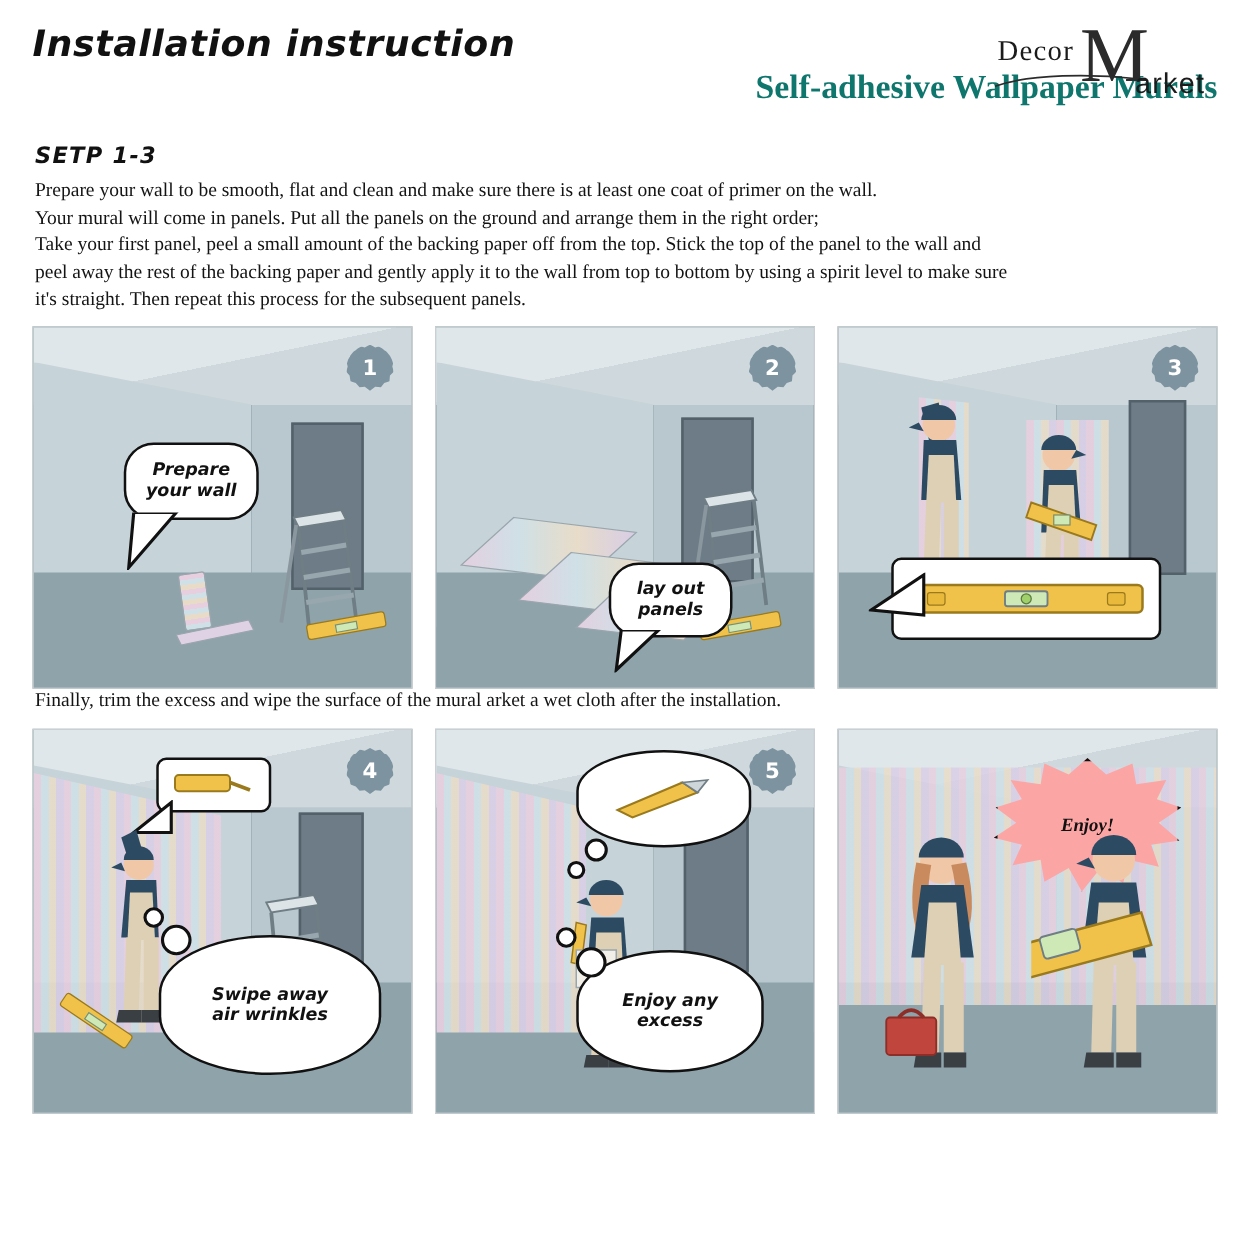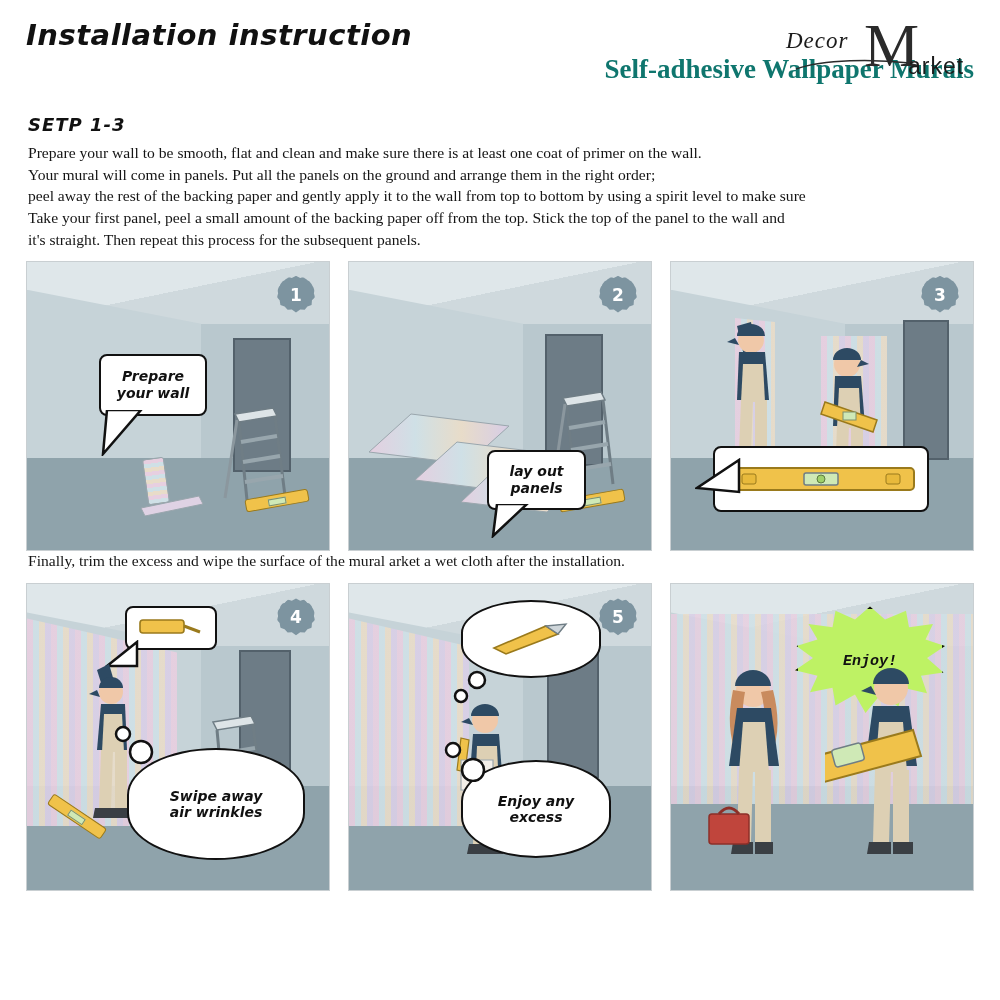--- a/index.html
+++ b/index.html
@@ -32,23 +32,22 @@
     font-size:27px;
     color:#0f766e;
     margin:0;
     text-align:right;
   }
   .logo {
     position:absolute; right:4px; top:0px;
     width:190px; height:76px;
   }
   .logo .decor {
-    position:absolute; left:6px; top:10px;
+    position:absolute; left:18px; top:10px;
     font-family:"Liberation Serif", serif;
-    font-style:italic;
     font-size:23px;
     color:#1b1b1b;
     letter-spacing:1px;
   }
   .logo .bigm {
     position:absolute; left:84px; top:-4px;
     font-family:"Liberation Serif", serif;
     font-size:62px;
     color:#2b2b2b;
     line-height:1;
@@ -136,21 +135,21 @@
     display:flex; align-items:center; justify-content:center;
     border-radius:50%;
     clip-path:polygon(50% 0%,61% 6%,72% 3%,80% 12%,91% 14%,94% 25%,100% 34%,97% 46%,100% 57%,92% 65%,91% 77%,80% 81%,73% 90%,61% 89%,50% 97%,39% 89%,28% 90%,20% 81%,9% 77%,7% 65%,0% 57%,3% 46%,0% 34%,8% 25%,9% 14%,20% 12%,28% 3%,39% 6%);
   }
 
   
   .bubble {
     position:absolute;
     background:#fff;
     border:2.5px solid #111;
-    border-radius:8px;
+    border-radius:24px;
     font-family:"DejaVu Sans", sans-serif;
     font-style:italic;
     font-weight:bold;
     font-size:14px;
     line-height:1.18;
     text-align:center;
     color:#111;
     display:flex; align-items:center; justify-content:center;
     padding:12px 10px;
   }
@@ -160,23 +159,23 @@
     border:2.5px solid #111;
     font-family:"DejaVu Sans", sans-serif;
     font-style:italic; font-weight:bold;
     font-size:14px; line-height:1.2; text-align:center; color:#111;
     display:flex; align-items:center; justify-content:center;
     border-radius:50%/42%;
     padding:10px;
   }
   .burst {
     position:absolute;
-    background:#bef264;
+    background:#fca5a5;
     border:3px solid #111;
-    font-family:Liberation Mono, monospace;
+    font-family:Liberation Serif, serif;
     font-style:italic; font-weight:bold; font-size:15px;
     color:#111;
     display:flex; align-items:center; justify-content:center;
     clip-path:polygon(50% 0%,60% 12%,74% 4%,76% 19%,92% 16%,87% 30%,100% 36%,88% 47%,99% 60%,84% 63%,88% 79%,72% 74%,69% 91%,57% 80%,47% 97%,40% 80%,27% 90%,25% 74%,10% 78%,15% 63%,0% 58%,12% 47%,1% 36%,15% 30%,9% 16%,25% 19%,27% 4%,40% 12%);
   }
 
   
   .sh { position:absolute; }
   .level {
     position:absolute;
@@ -212,22 +211,22 @@
       <svg class="swash" viewBox="0 0 118 14">
         <path d="M2 11 C 30 1, 80 1, 116 5" stroke="#2b2b2b" stroke-width="1.4" fill="none"></path>
       </svg>
     </div>
   </div>
 
   <div class="step-head">SETP 1-3</div>
   <div class="para">
     <p>Prepare your wall to be smooth, flat and clean and make sure there is at least one coat of primer on the wall.</p>
     <p>Your mural will come in panels. Put all the panels on the ground and arrange them in the right order;</p>
+    <p>Take your first panel, peel a small amount of the backing paper off from the top. Stick the top of the panel to the wall and</p>
     <p>peel away the rest of the backing paper and gently apply it to the wall from top to bottom by using a spirit level to make sure</p>
-    <p>Take your first panel, peel a small amount of the backing paper off from the top. Stick the top of the panel to the wall and</p>
     <p>it's straight. Then repeat this process for the subsequent panels.</p>
   </div>
 
   <div class="grid">
 
     <div class="panel">
       <div class="ceil"></div>
       <div class="wall-left"></div>
       <div class="wall-right"></div>
       <div class="floor"></div>

